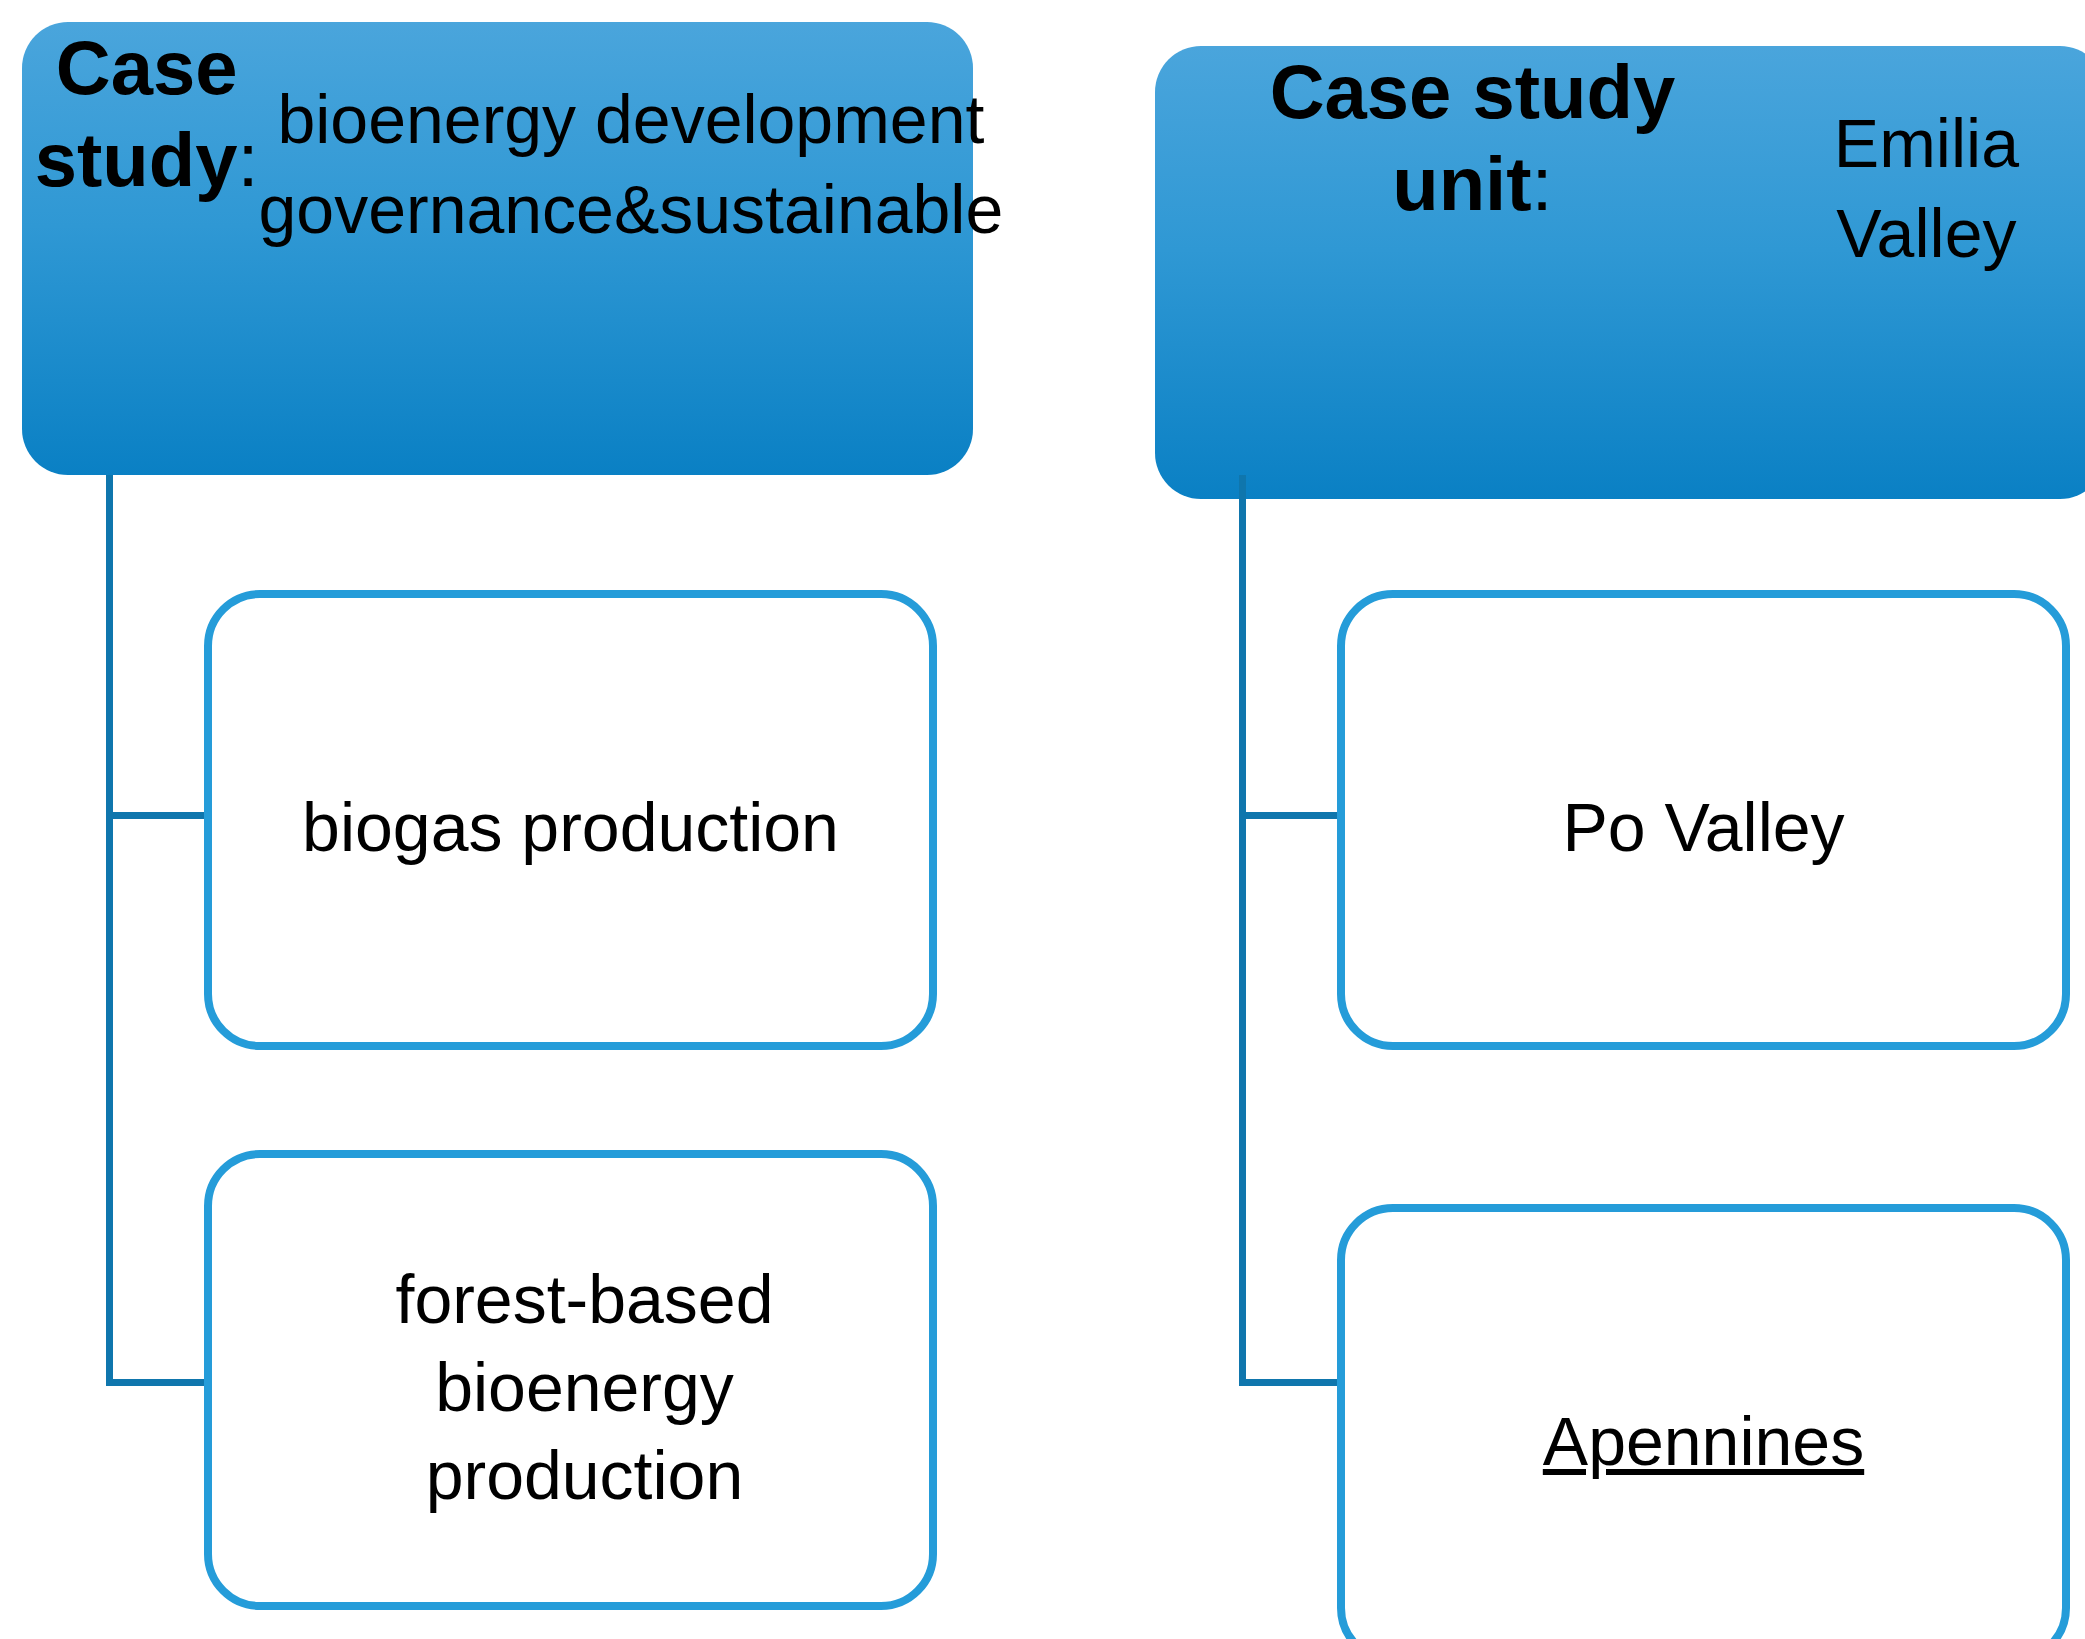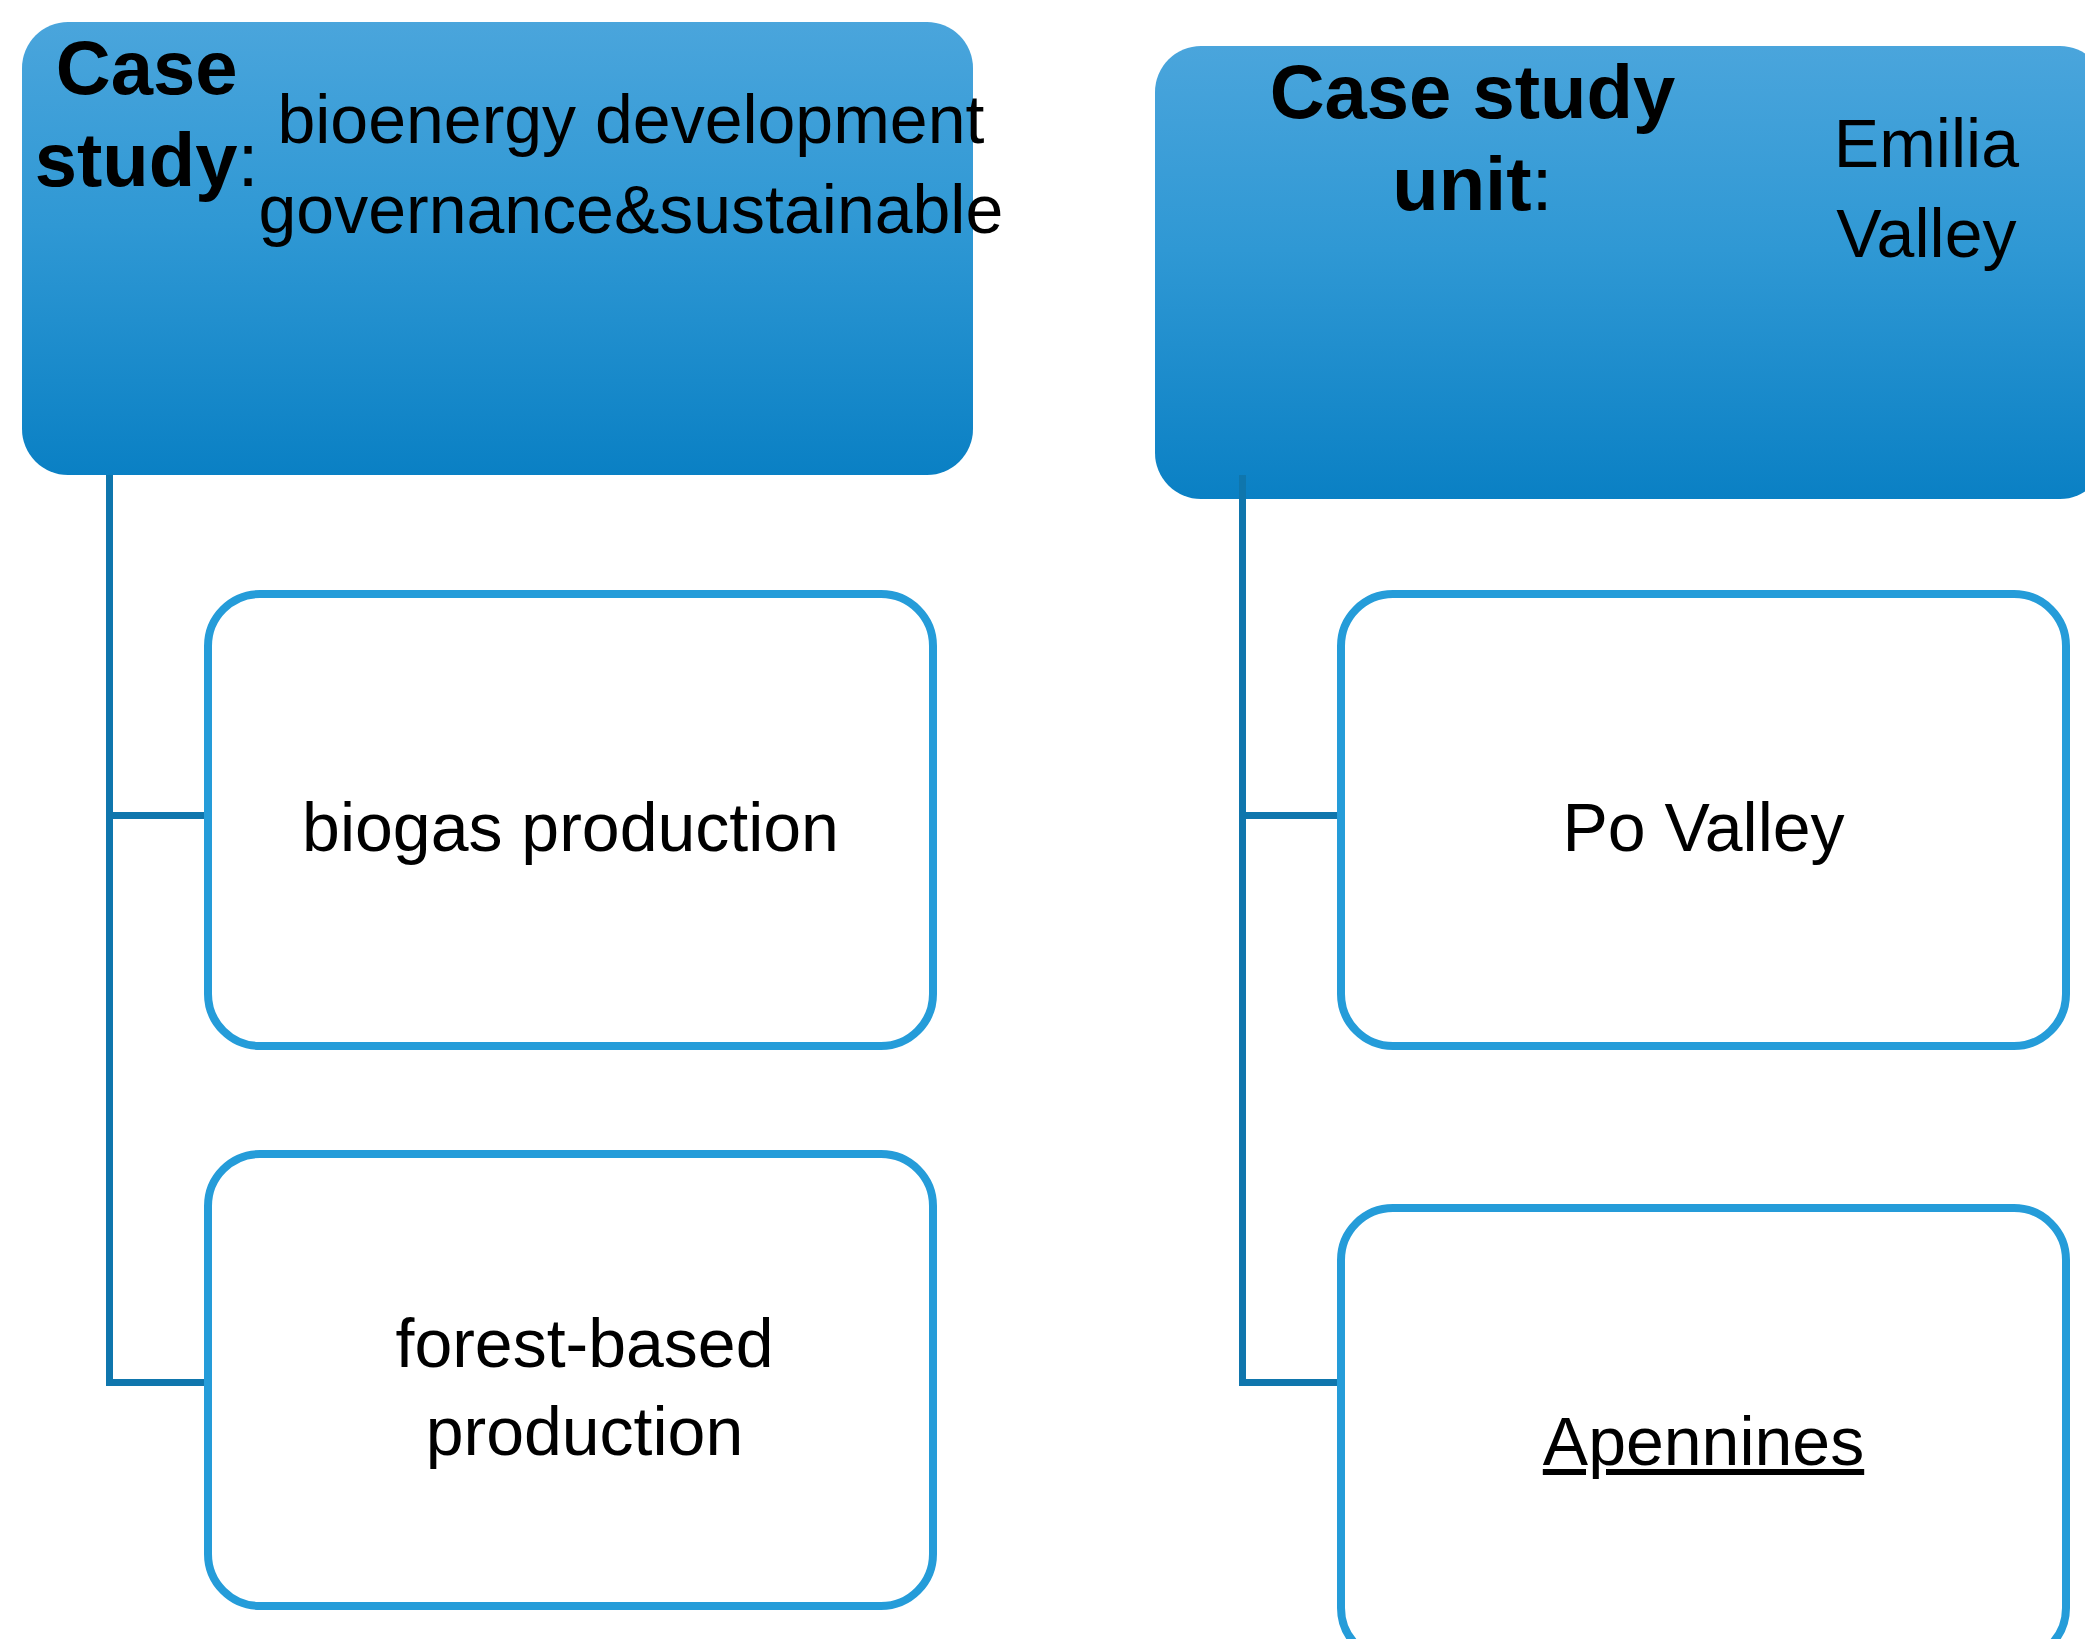--- a/index.html
+++ b/index.html
@@ -60,20 +60,21 @@
 
   <div class="child" style="left:204px;top:590px;">
     <div class="child-label">
       <div>biogas production</div>
     </div>
   </div>
 
   <div class="child" style="left:204px;top:1150px;padding-left:28px;">
     <div class="child-label">
       <div>forest-based</div>
+      <div>bioenergy</div>
       <div>production</div>
     </div>
   </div>
 
   <div class="hdr" style="left:1155px;top:22px;margin-top:24px;">
     <div class="hdr-title"><span class="bold">Case study unit</span><span>:</span></div>
     <div class="hdr-sub">
       <div>Emilia Valley</div>
     </div>
   </div>

